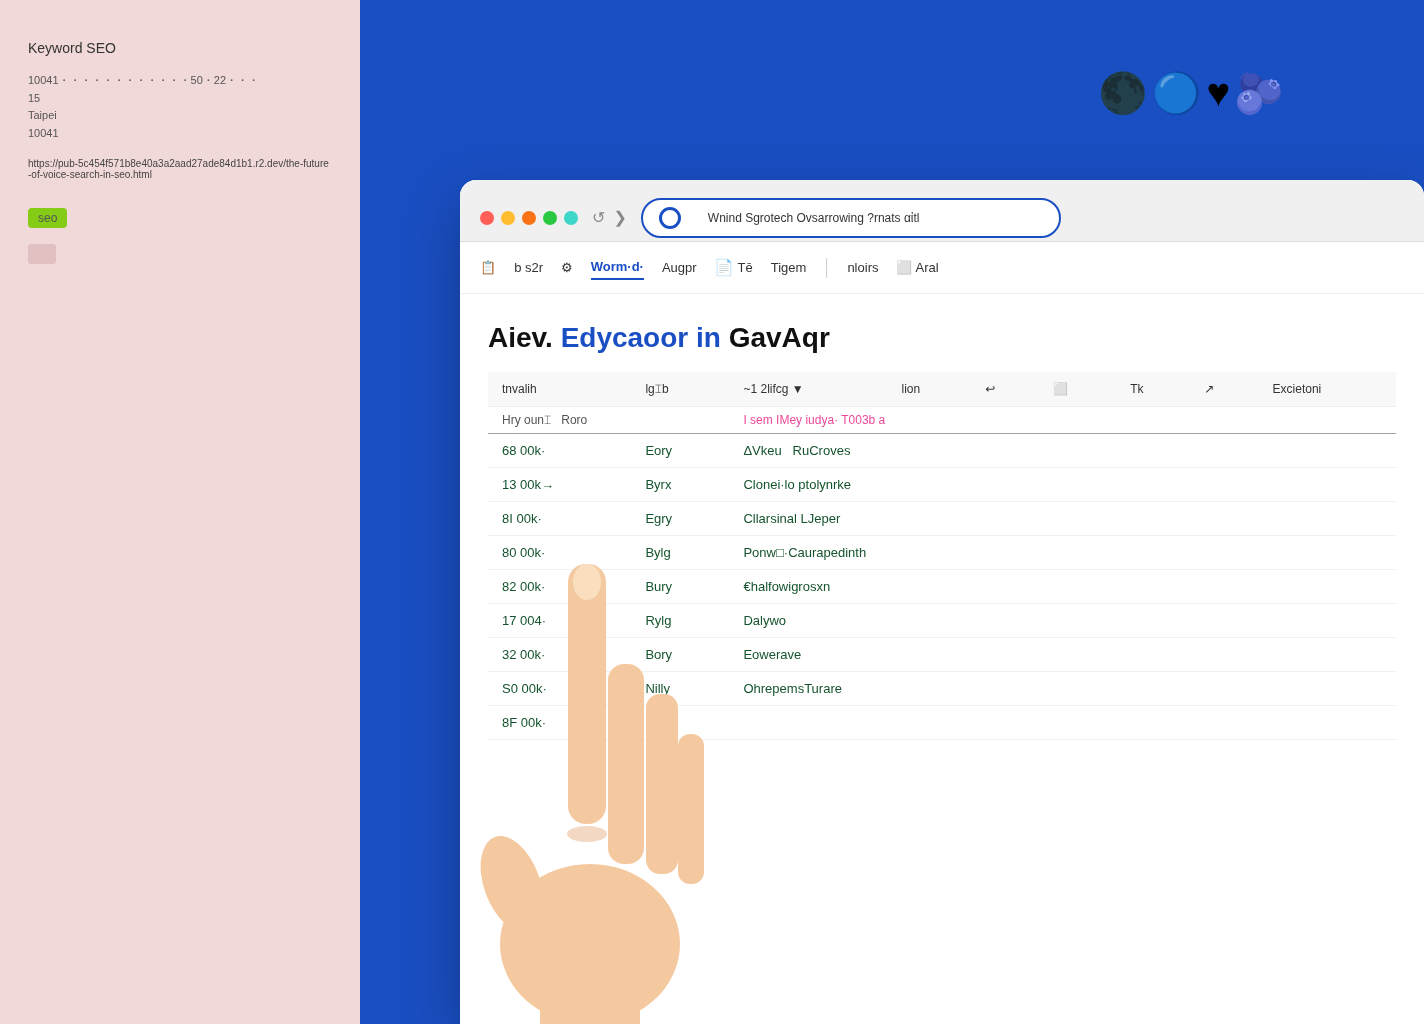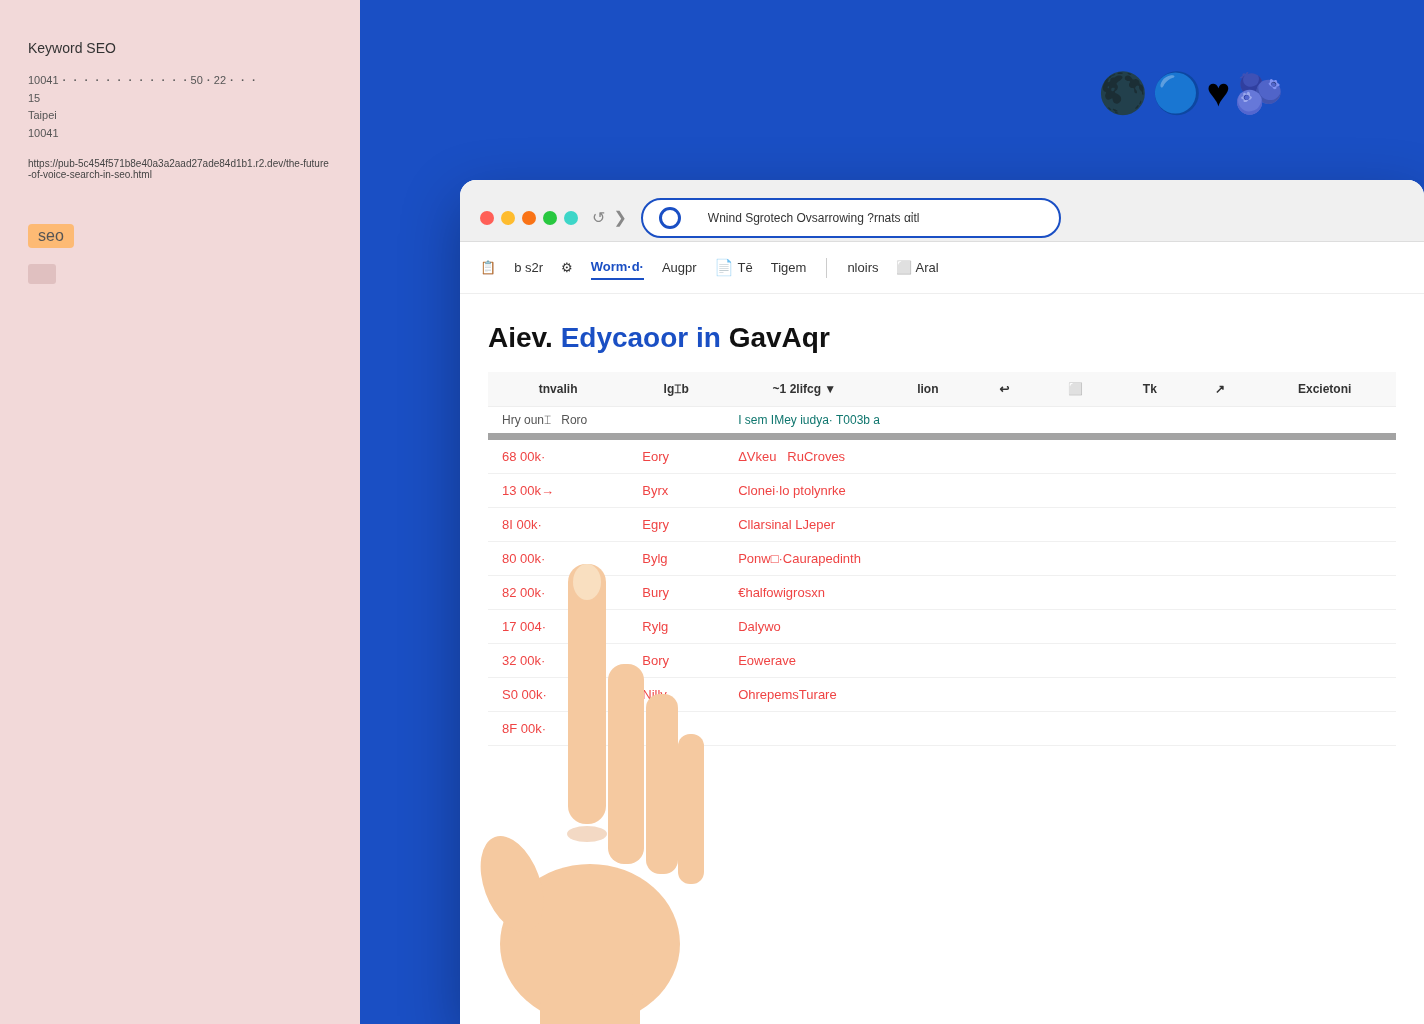--- a/index.html
+++ b/index.html
@@ -45,26 +45,26 @@
 
     .sidebar-url {
       font-size: 10px;
       color: #444;
       word-break: break-all;
       margin-top: 4px;
     }
 
     .sidebar-tag {
       display: inline-block;
-      background: #fdba74;
+      background: #84cc16;
       border-radius: 4px;
       padding: 3px 10px;
-      font-size: 16px;
+      font-size: 12px;
       color: #555;
-      margin-top: 16px;
+      margin-top: 0;
     }
 
     .sidebar-icon-row {
       display: flex;
       gap: 8px;
       margin-top: 4px;
     }
 
     .sidebar-icon-box {
       width: 28px;
@@ -227,34 +227,34 @@
       font-size: 13px;
     }
 
     .data-table thead tr {
       background: #f8f8f8;
       border-bottom: 1px solid #eee;
     }
 
     .data-table thead th {
       padding: 10px 14px;
-      text-align: center;
-      font-weight: 700;
+      text-align: left;
+      font-weight: 400;
       color: #333;
       font-size: 12px;
       white-space: nowrap;
     }
 
     .data-table tbody tr {
       border-bottom: 1px solid #f0f0f0;
     }
 
     .data-table tbody td {
       padding: 9px 14px;
-      color: #ef4444;
+      color: #14532d;
       font-size: 13px;
       font-weight: 500;
     }
 
     .col-vol {
       color: #111;
       font-weight: 700;
     }
 
     
@@ -348,23 +348,23 @@
             <th>tnvalih</th>
             <th>lg⌶b</th>
             <th>~1 2lifcg ▼</th>
             <th>lion</th>
             <th>↩</th>
             <th>⬜</th>
             <th>Tk</th>
             <th>↗</th>
             <th>Excietoni</th>
           </tr>
-          <tr style="background:#fff; border-bottom:7px solid #a3a3a3;margin-top:40px;">
+          <tr style="background:#fff; border-bottom:1px solid #a3a3a3;margin-top:40px;">
             <td colspan="2" style="padding:6px 14px; font-size:12px; color:#555;">Hry oun⌶ &nbsp; Roro</td>
-            <td colspan="7" style="padding:6px 14px; font-size:12px; color:#0f766e;">I sem IMey iudya· T003b a</td>
+            <td colspan="7" style="padding:6px 14px; font-size:12px; color:#ec4899;">I sem IMey iudya· T003b a</td>
           </tr>
         </thead>
         <tbody id="table-body">
         <tr>
       <td class="col-vol">68 00k·</td>
       <td>Eory</td>
       <td colspan="7">ΔVkeu &nbsp; RuCroves</td>
     </tr>
             <tr>
       <td class="col-vol">13 00k→</td>

